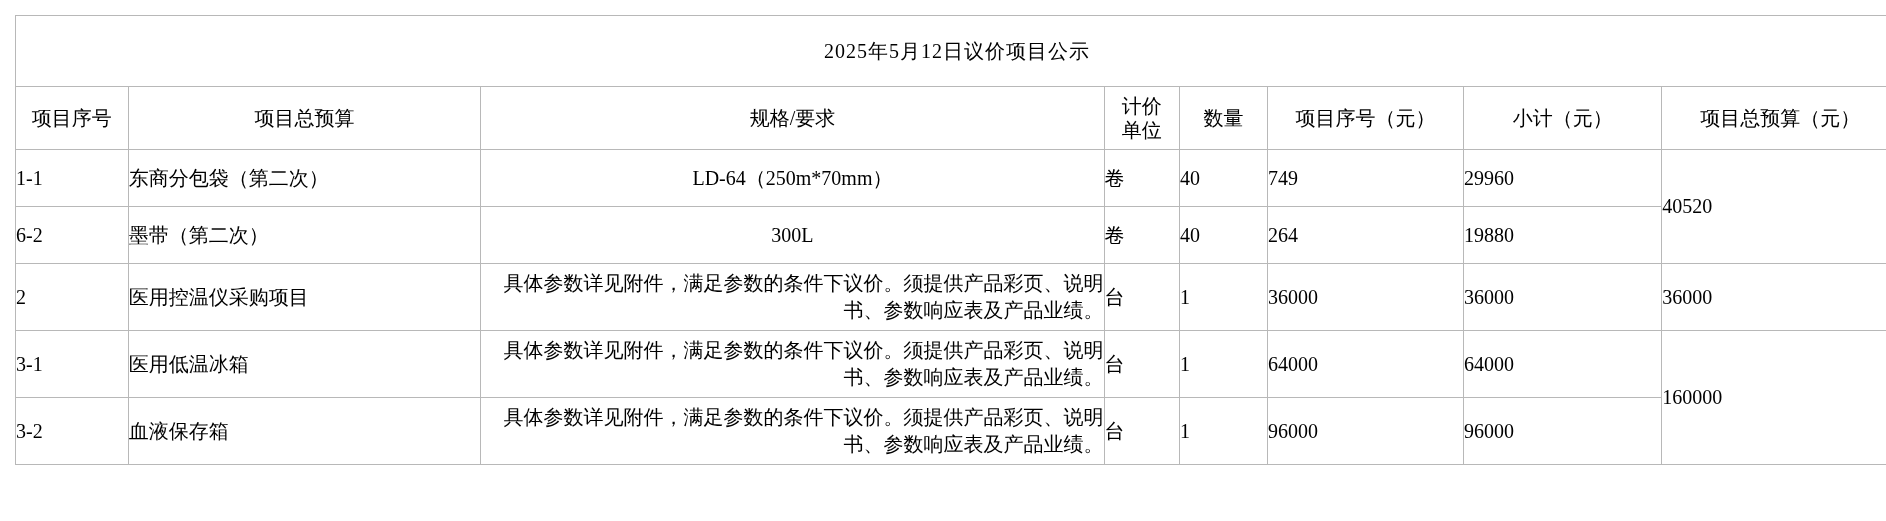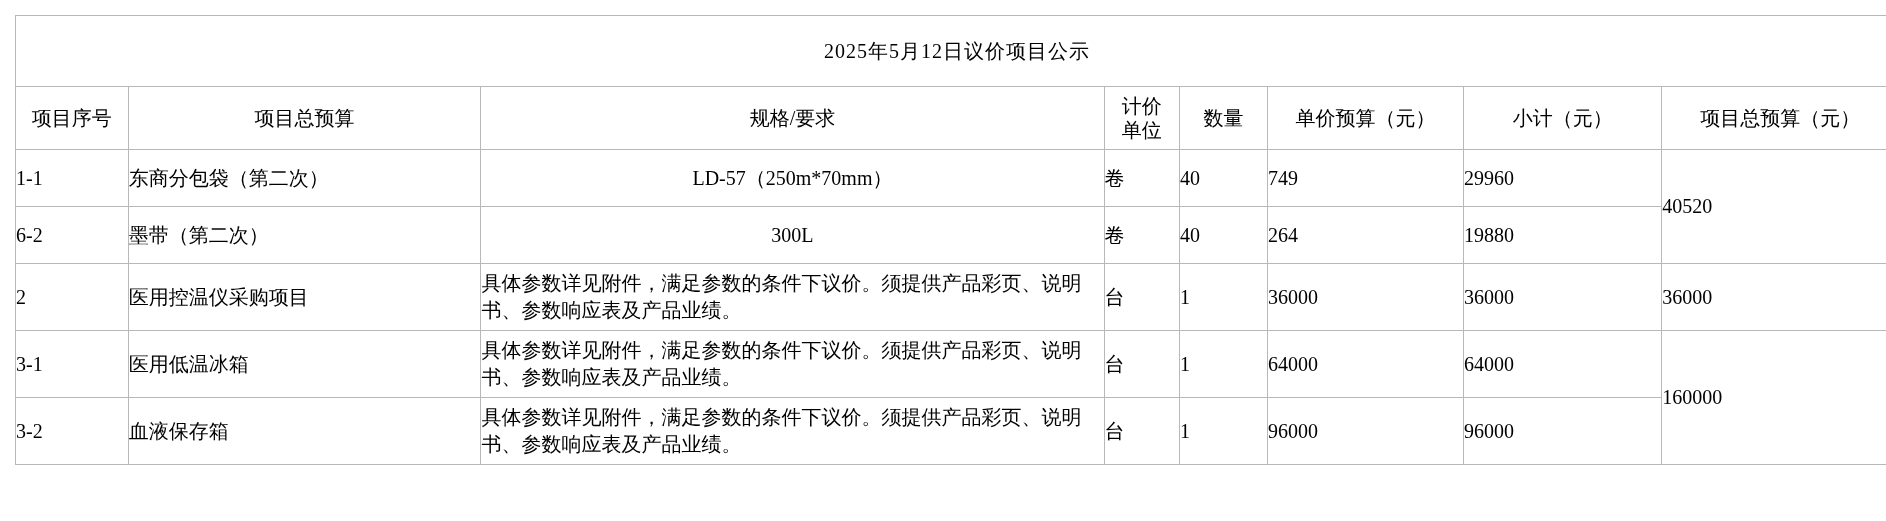--- a/index.html
+++ b/index.html
@@ -50,21 +50,21 @@
     height: 62px;
     text-align: center;
     font-size: 20px;
   }
   .hdr .two-line {
     line-height: 1.2;
   }
   .c-center {
   }
   .c-desc {
-    text-align: left;
+    text-align: right;
     padding: 6px 8px 6px 10px;
     font-size: 19px;
     line-height: 1.45;
     font-family: Liberation Serif, serif;
   }
   .row-tall td {
     height: 56px;
   }
   .row-xtall td {
     height: 66px;
@@ -99,29 +99,29 @@
       </tr>
       <tr class="hdr">
         <td>项目序号</td>
         <td>项目总预算</td>
         <td>规格/要求</td>
         <td class="two-line">
           <div>计价</div>
           <div>单位</div>
         </td>
         <td>数量</td>
-        <td>单价预算（元）</td>
+        <td>项目序号（元）</td>
         <td>小计（元）</td>
         <td>项目总预算（元）</td>
       </tr>
 
       <tr class="row-tall">
         <td class="c-center">1-1</td>
         <td class="c-center">东商分包袋（第二次）</td>
-        <td class="spec-center">LD-57（250m*70mm）</td>
+        <td class="spec-center">LD-64（250m*70mm）</td>
         <td class="c-center">卷</td>
         <td class="c-center">40</td>
         <td class="c-center">749</td>
         <td class="c-center">29960</td>
         <td class="total-cell" rowspan="2">40520</td>
       </tr>
 
       <tr class="row-tall">
         <td class="c-center">6-2</td>
         <td class="c-center">墨带（第二次）</td>

